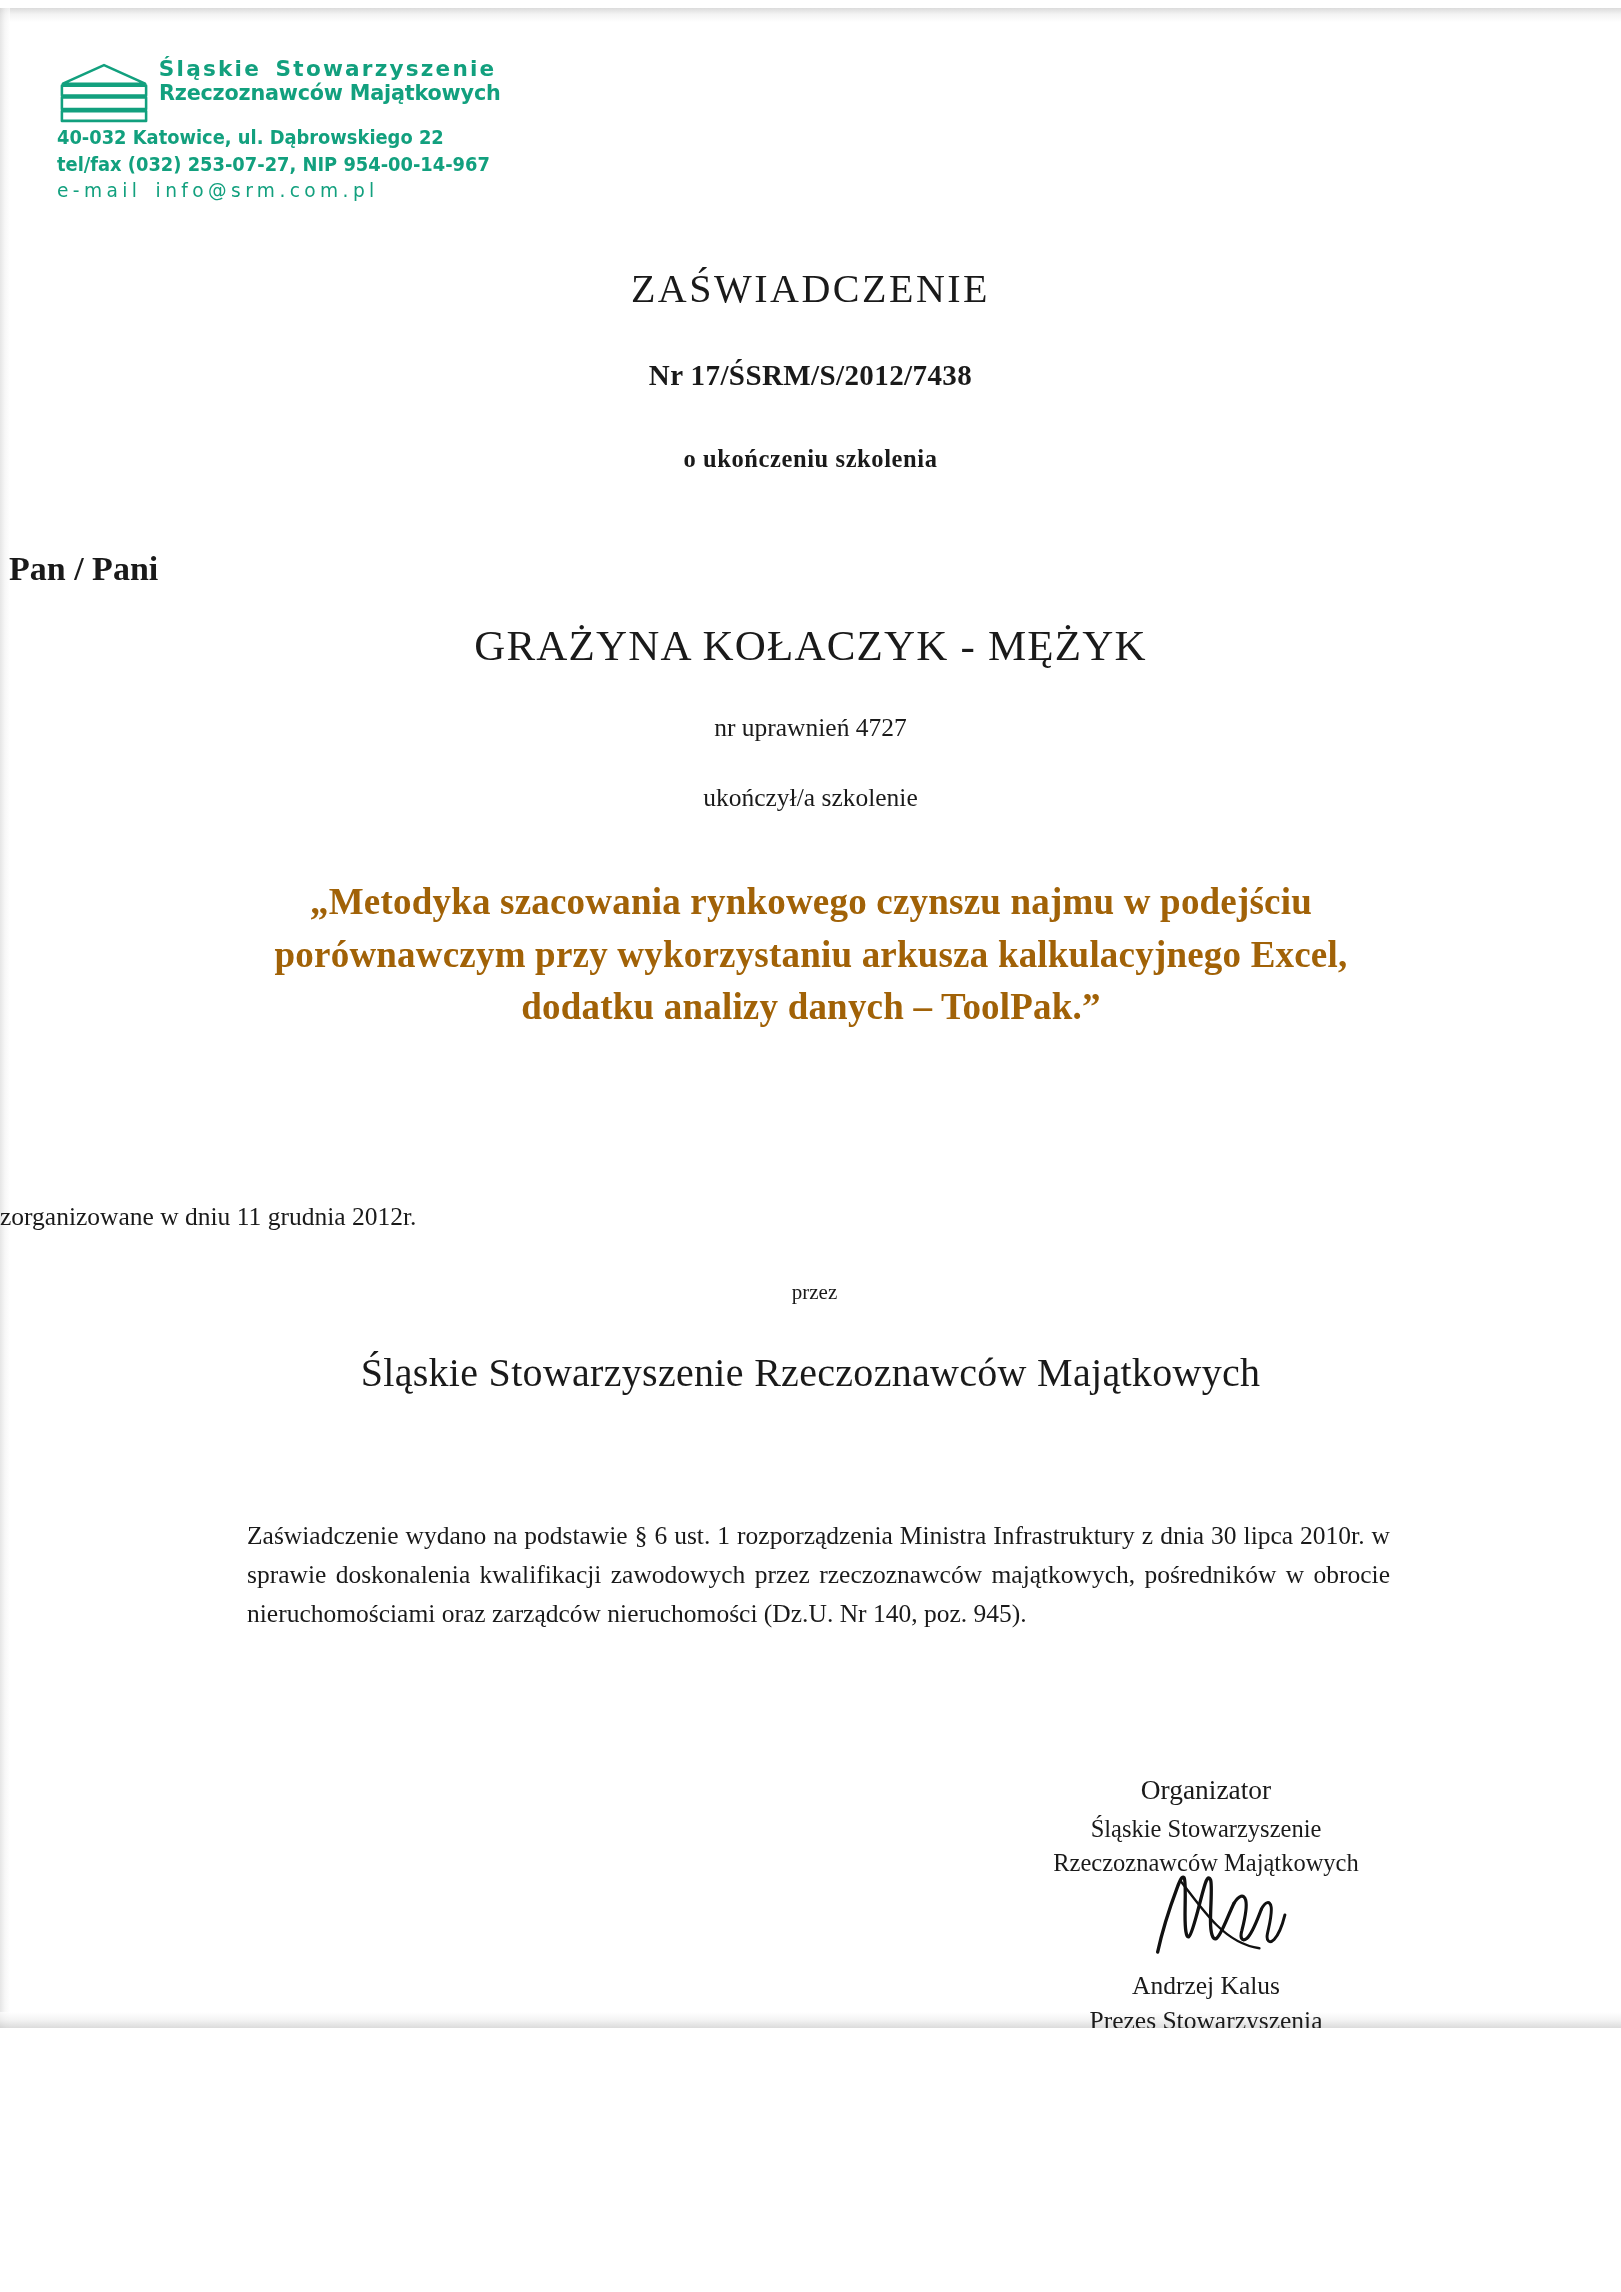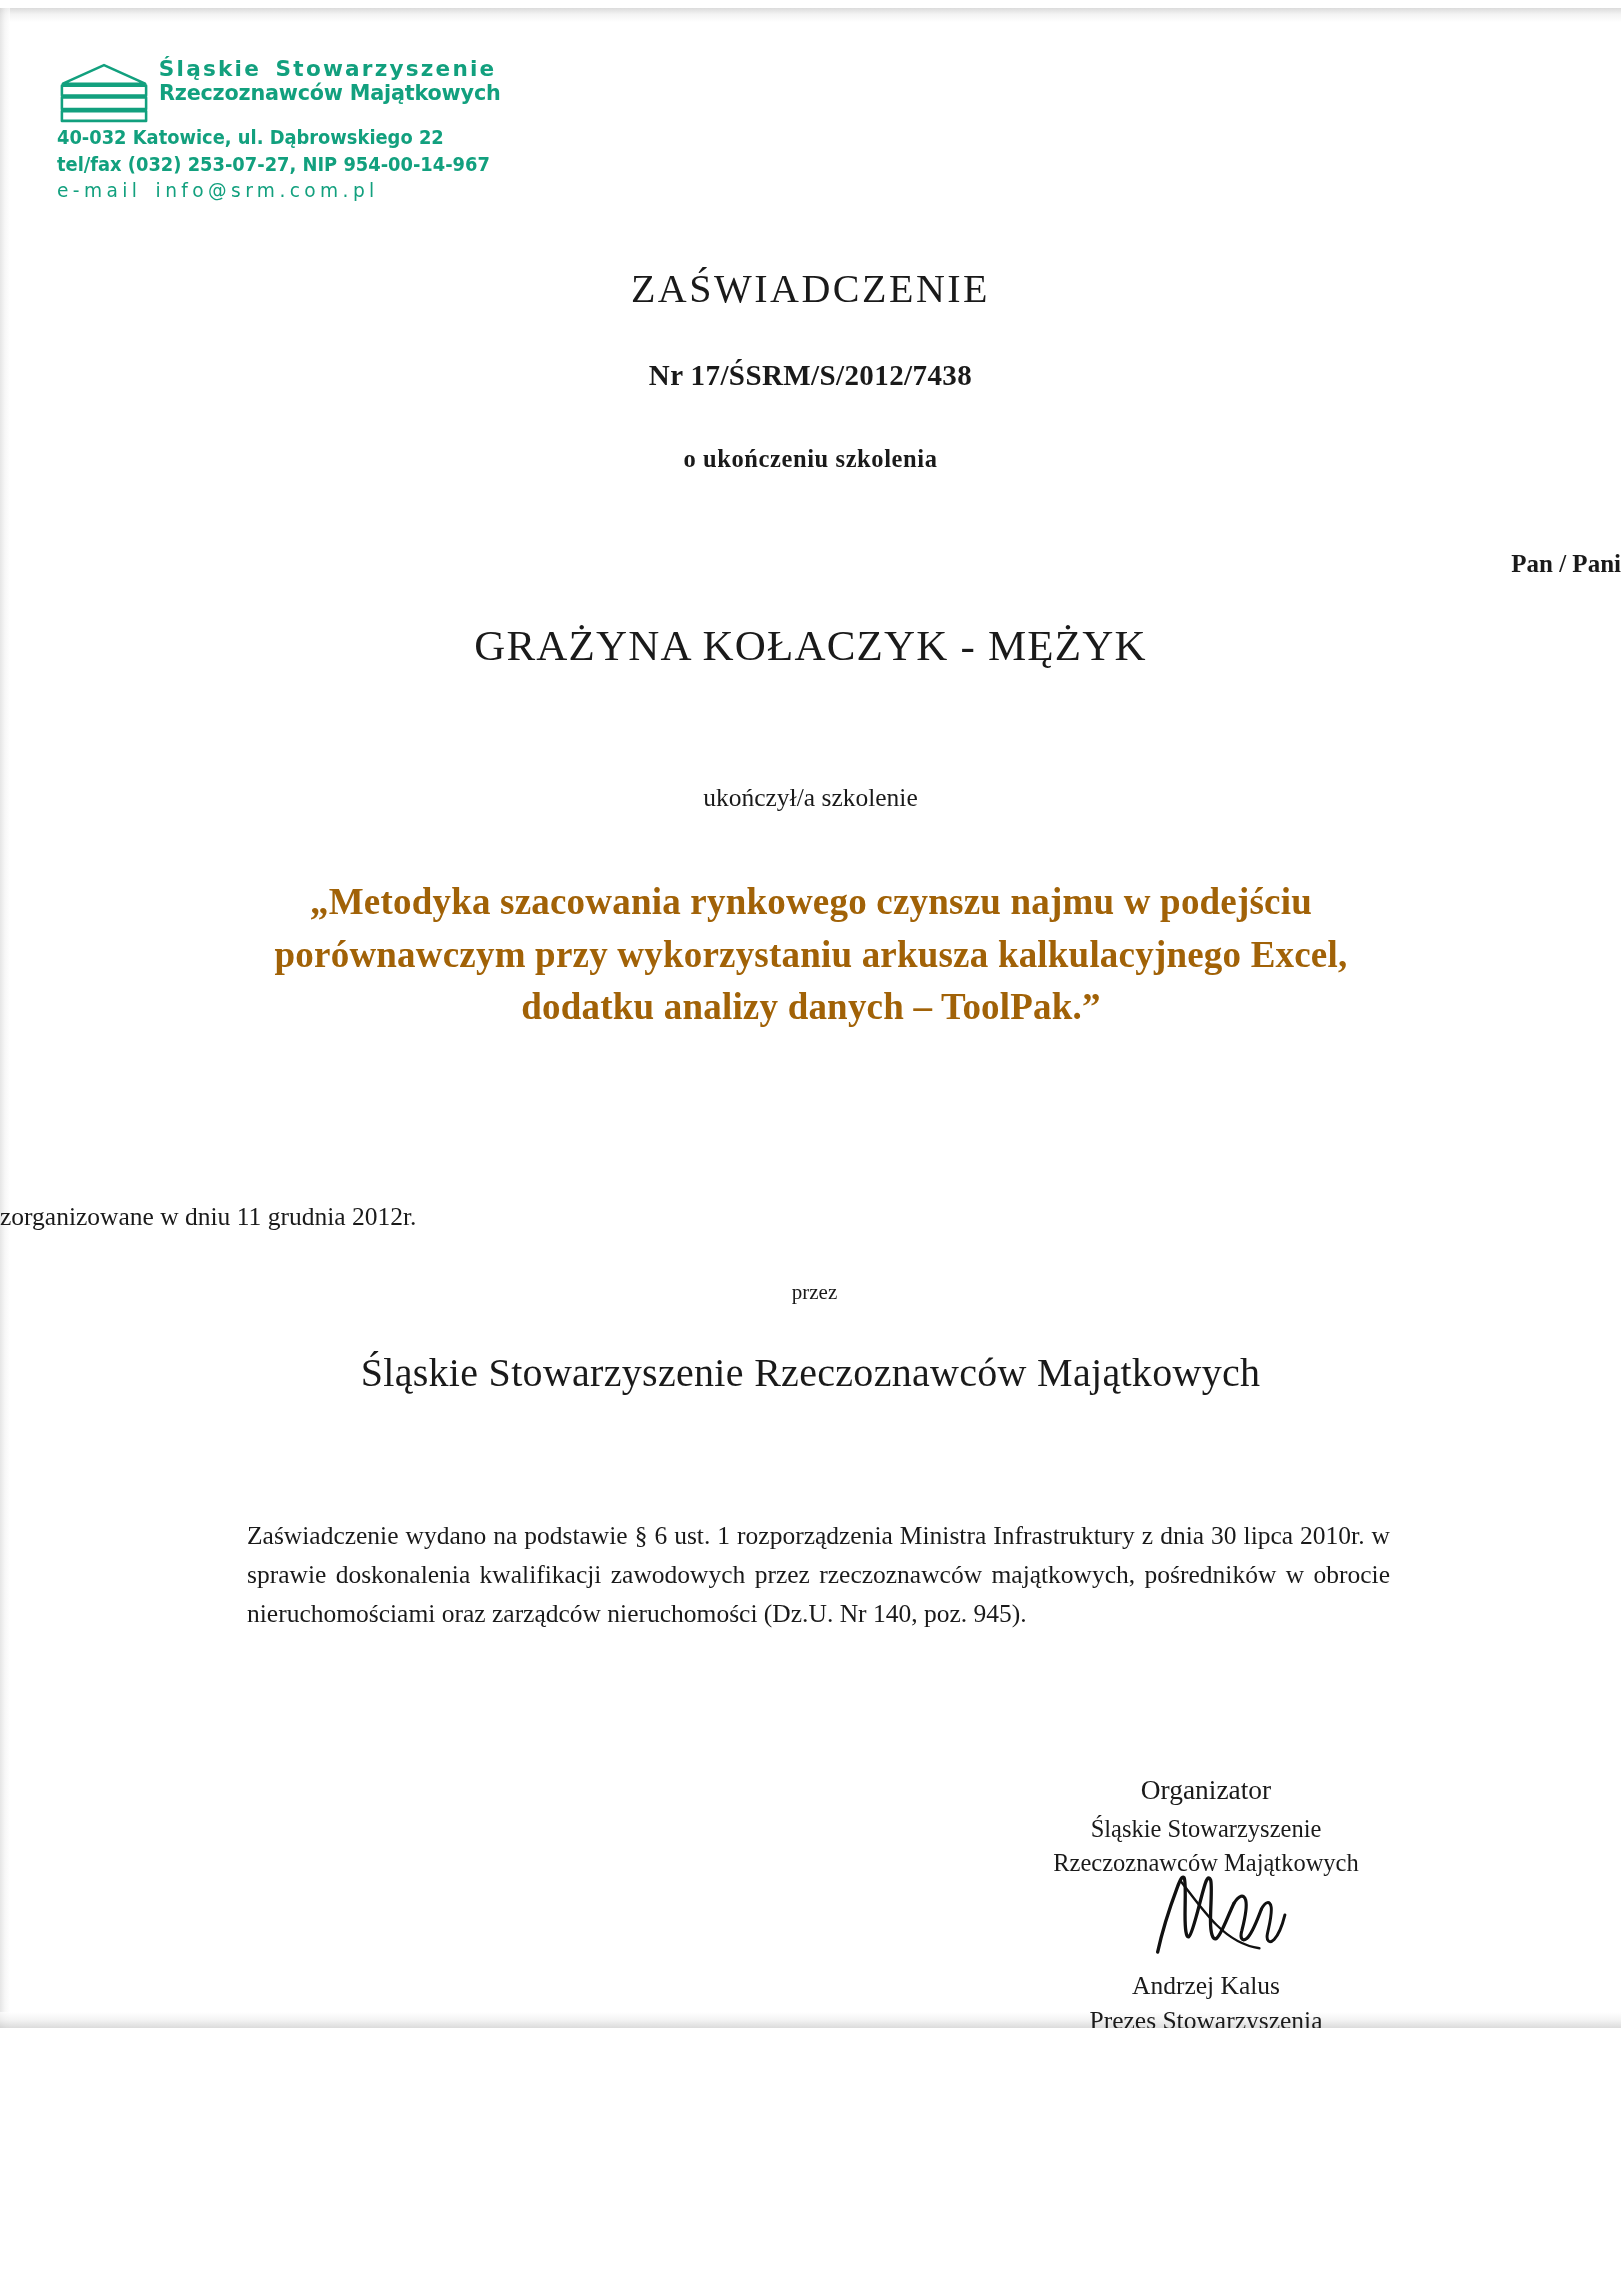--- a/index.html
+++ b/index.html
@@ -130,22 +130,22 @@
     top: 437px;
     text-align: center;
     font-size: 24.5px;
     font-weight: bold;
     letter-spacing: 0.6px;
   }
   .salutation {
     position: absolute;
     left: 9px; right: 0;
     top: 542px;
-    text-align: right;
-    font-size: 25px;
+    text-align: left;
+    font-size: 34px;
     font-weight: bold;
   }
   .recipient-name {
     position: absolute;
     left: 0; right: 0;
     top: 613px;
     text-align: center;
     font-size: 43px;
     font-weight: normal;
     letter-spacing: 1.2px;
@@ -280,20 +280,21 @@
     <div class="stamp-addr">tel/fax (032) 253-07-27, NIP 954-00-14-967</div>
     <div class="stamp-email">e-mail info@srm.com.pl</div>
   </div>
 
   <div class="doc-title">ZAŚWIADCZENIE</div>
   <div class="doc-number">Nr  17/ŚSRM/S/2012/7438</div>
   <div class="doc-subtitle">o  ukończeniu  szkolenia</div>
 
   <div class="salutation">Pan / Pani</div>
   <div class="recipient-name">GRAŻYNA  KOŁACZYK - MĘŻYK</div>
+  <div class="license">nr uprawnień  4727</div>
   <div class="completed">ukończył/a  szkolenie</div>
 
   <div class="course-title">„Metodyka szacowania rynkowego czynszu najmu w podejściu porównawczym przy wykorzystaniu arkusza kalkulacyjnego Excel, dodatku analizy danych – ToolPak.”</div>
 
   <div class="organized-on">zorganizowane w dniu  11 grudnia 2012r.</div>
   <div class="by-word">przez</div>
   <div class="organizer-name">Śląskie Stowarzyszenie Rzeczoznawców Majątkowych</div>
 
   <div class="legal">Zaświadczenie wydano na podstawie § 6 ust. 1 rozporządzenia Ministra Infrastruktury z dnia 30 lipca 2010r. w sprawie doskonalenia kwalifikacji zawodowych przez rzeczoznawców majątkowych, pośredników w obrocie nieruchomościami oraz zarządców nieruchomości (Dz.U. Nr 140, poz. 945).</div>
 

